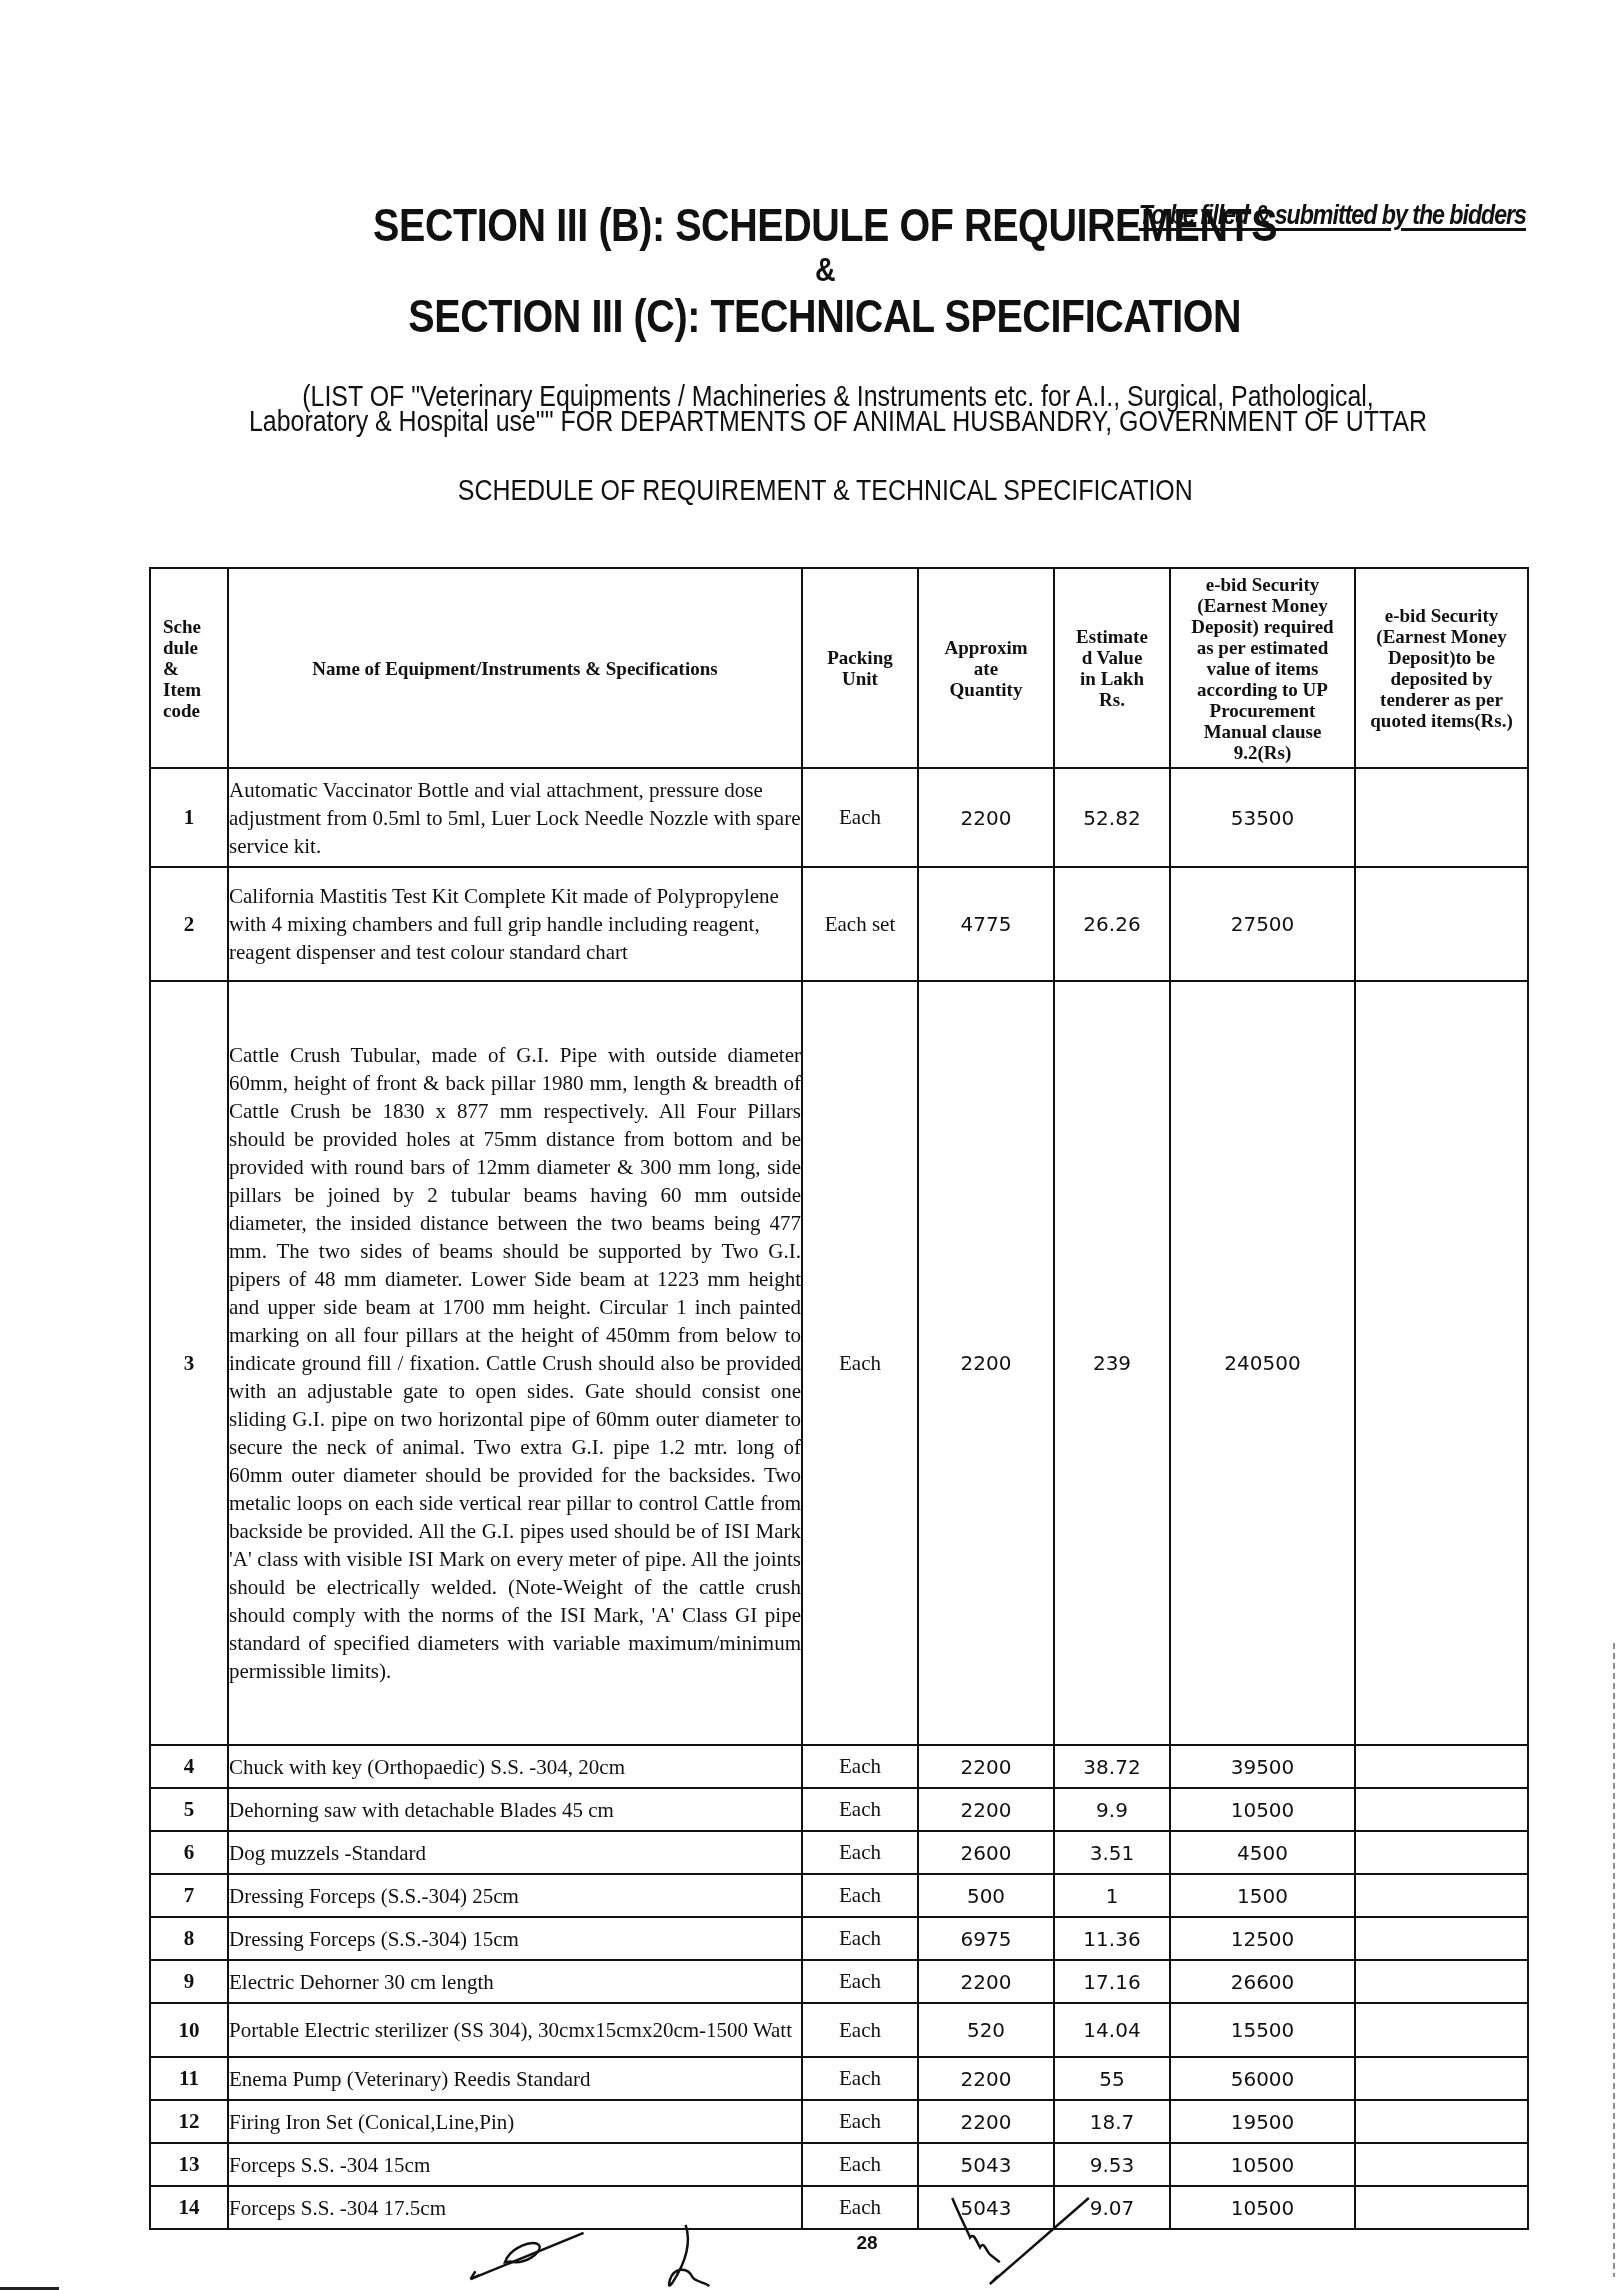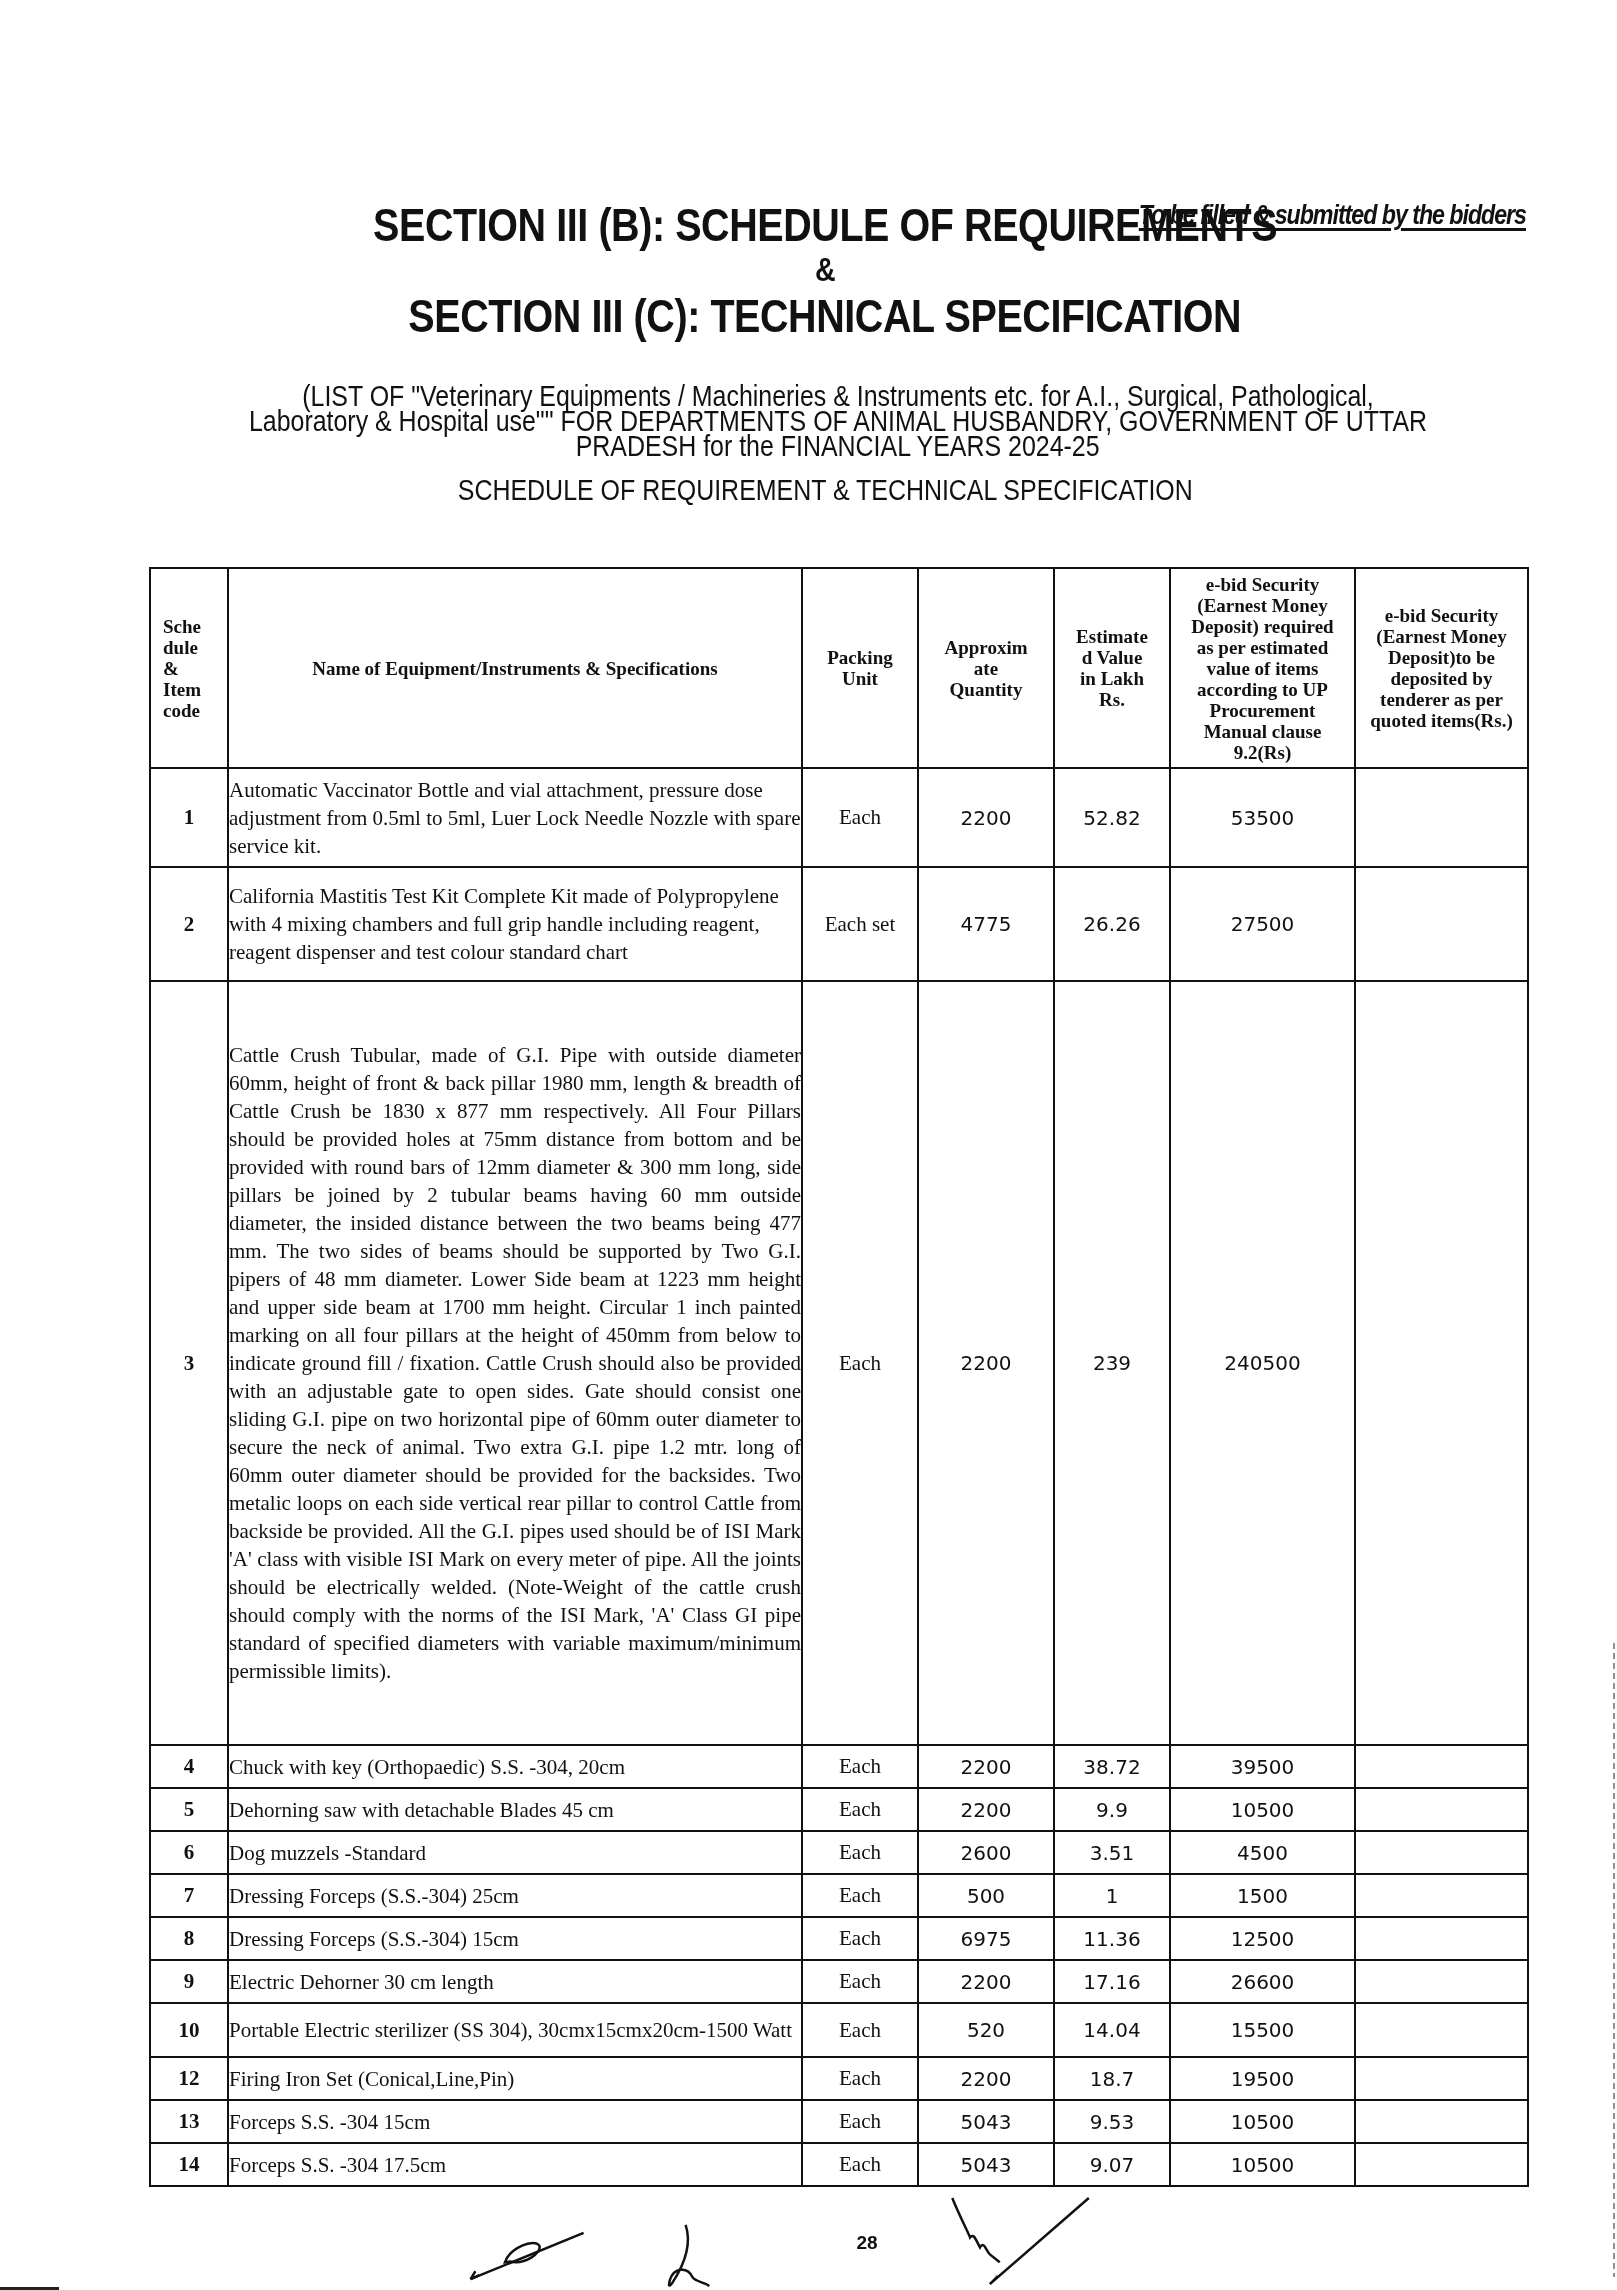--- a/index.html
+++ b/index.html
@@ -65,21 +65,20 @@
 
 <div class="abs note">To be filled &amp; submitted by the bidders</div>
 
 <div class="abs title" style="top:201px;"><span>SECTION III (B): SCHEDULE OF REQUIREMENTS</span></div>
 <div class="abs title amp" style="top:252px;"><span>&amp;</span></div>
 <div class="abs title" style="top:292px;"><span>SECTION III (C): TECHNICAL SPECIFICATION</span></div>
 
 <div class="abs subtitle">
   <div><span class="inner">(LIST OF "Veterinary Equipments / Machineries &amp; Instruments etc. for A.I., Surgical, Pathological,</span></div>
   <div><span class="inner">Laboratory &amp; Hospital use"" FOR DEPARTMENTS OF ANIMAL HUSBANDRY, GOVERNMENT OF UTTAR</span></div>
-  <div><span class="inner">PRADESH for the FINANCIAL YEARS  2024-25</span></div>
 </div>
 
 <div class="abs sched-head"><span>SCHEDULE OF REQUIREMENT &amp; TECHNICAL SPECIFICATION</span></div>
 
 <table class="sor">
   <colgroup>
     <col style="width:78px">
     <col style="width:574px">
     <col style="width:116px">
     <col style="width:136px">
@@ -194,20 +193,29 @@
       </tr>
       <tr style="height: 54px; padding-left: 8px;">
         <td class="code">10</td>
         <td class="desc">Portable Electric sterilizer  (SS 304), 30cmx15cmx20cm-1500 Watt</td>
         <td class="c serif">Each</td>
         <td class="c">520</td>
         <td class="c">14.04</td>
         <td class="c">15500</td>
         <td class="c"></td>
       </tr>
+      <tr style="height: 43px;">
+        <td class="code">11</td>
+        <td class="desc">Enema Pump (Veterinary) Reedis Standard</td>
+        <td class="c serif">Each</td>
+        <td class="c">2200</td>
+        <td class="c">55</td>
+        <td class="c">56000</td>
+        <td class="c"></td>
+      </tr>
       <tr style="height: 43px; border-radius: 15px;">
         <td class="code">12</td>
         <td class="desc">Firing Iron Set (Conical,Line,Pin)</td>
         <td class="c serif">Each</td>
         <td class="c">2200</td>
         <td class="c">18.7</td>
         <td class="c">19500</td>
         <td class="c"></td>
       </tr>
       <tr style="height: 43px;">

